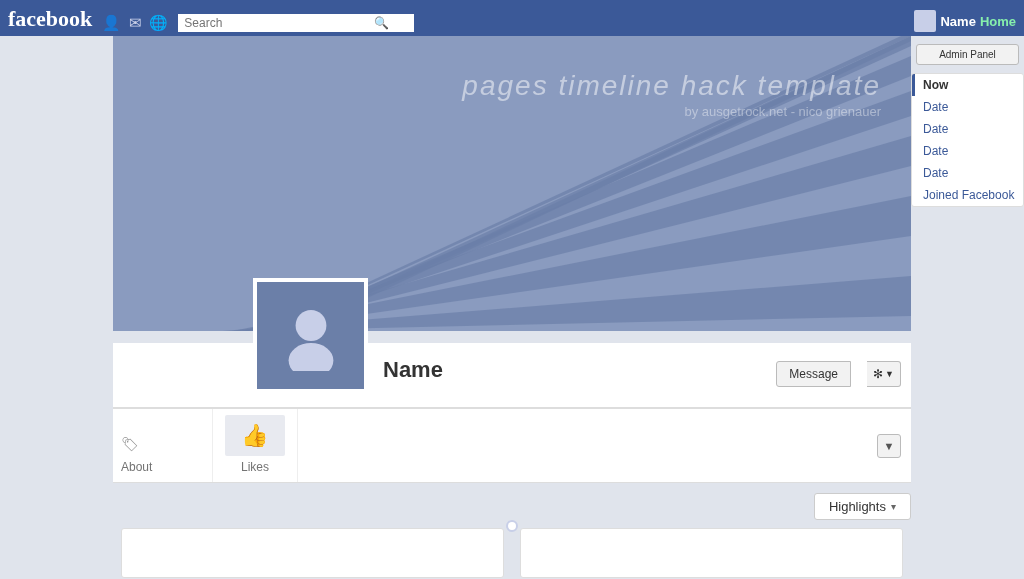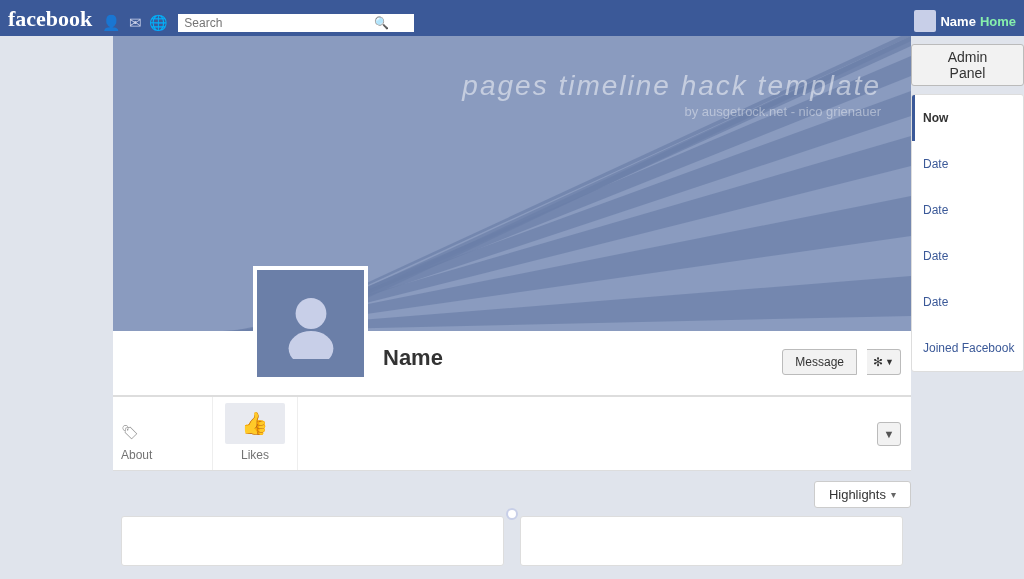--- a/index.html
+++ b/index.html
@@ -107,51 +107,51 @@
       background: #e0e4ec;
       padding-top: 8px;
     }
     #admin-panel-btn {
       display: block;
       margin: 0 auto 8px auto;
       background: #f2f2f2;
       border: 1px solid #bbb;
       border-radius: 3px;
       padding: 4px 22px;
-      font-size: 14px;
+      font-size: 10px;
       cursor: pointer;
       color: #333;
       text-align: center;
     }
     #timeline-nav {
       background: white;
       border: 1px solid #ddd;
       border-radius: 3px;
       overflow: hidden;
     }
     .timeline-item {
-      padding: 16px 8px;
+      padding: 4px 8px;
       font-size: 12px;
       color: #3b5998;
       border-left: 3px solid transparent;
       cursor: pointer;
     }
     .timeline-item.active {
       border-left: 3px solid #3b5998;
       color: #333;
       font-weight: bold;
     }
 
     
     #cover-area {
       background: #8a9bbf;
       height: 295px;
       position: relative;
       overflow: hidden;
-      margin-bottom: 0;
+      margin-bottom: 12px;
     }
     #cover-rays {
       position: absolute;
       bottom: 0;
       left: 0;
       width: 100%;
       height: 100%;
     }
     #cover-template-text {
       position: absolute;
@@ -203,21 +203,21 @@
       font-size: 22px;
       font-weight: bold;
       color: #333;
     }
     #profile-actions {
       position: absolute;
       right: 10px;
       top: 18px;
       display: flex;
       align-items: center;
-      gap: 10px;
+      gap: 16px;
     }
     #message-btn {
       background: #f2f2f2;
       border: 1px solid #bbb;
       border-radius: 3px 0 0 3px;
       padding: 5px 12px;
       font-size: 12px;
       cursor: pointer;
       color: #333;
     }

